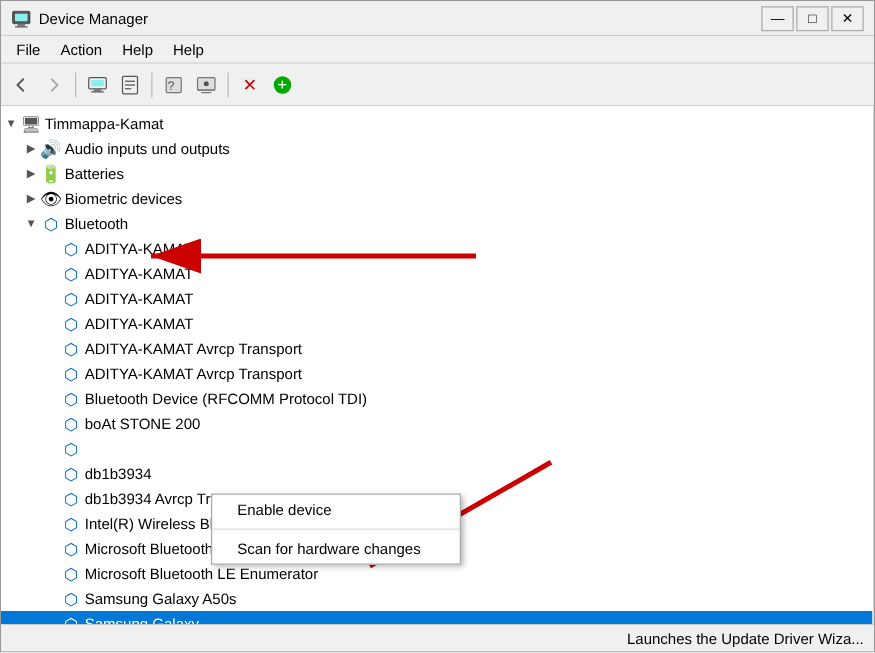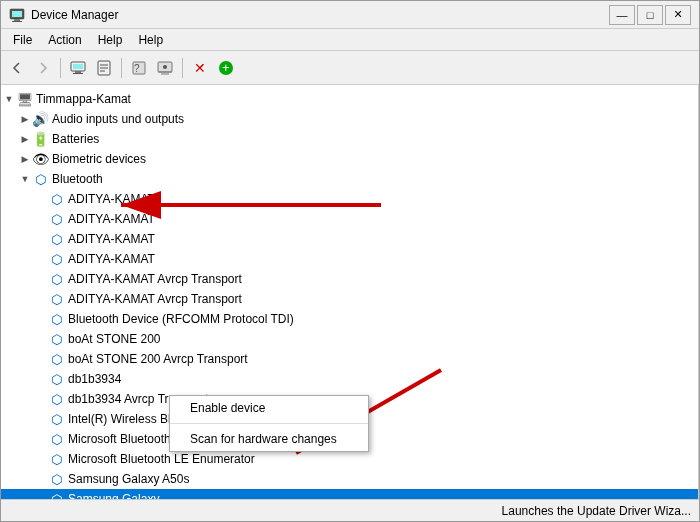--- a/index.html
+++ b/index.html
@@ -382,21 +382,20 @@
       <div class="tree-item">
         <div style="width:32px" class="tree-indent"></div>
         <div class="tree-expander">&nbsp;</div>
         <div class="tree-icon bt-icon">⬡</div>
         <span class="tree-label">boAt STONE 200</span>
       </div>
       <div class="tree-item">
         <div style="width:32px" class="tree-indent"></div>
         <div class="tree-expander">&nbsp;</div>
         <div class="tree-icon bt-icon">⬡</div>
-        <span class="tree-label">boAt STONE 200 Avrcp Transport</span>
       </div>
       <div class="tree-item">
         <div style="width:32px" class="tree-indent"></div>
         <div class="tree-expander">&nbsp;</div>
         <div class="tree-icon bt-icon">⬡</div>
         <span class="tree-label">db1b3934</span>
       </div>
       <div class="tree-item">
         <div style="width:32px" class="tree-indent"></div>
         <div class="tree-expander">&nbsp;</div>

